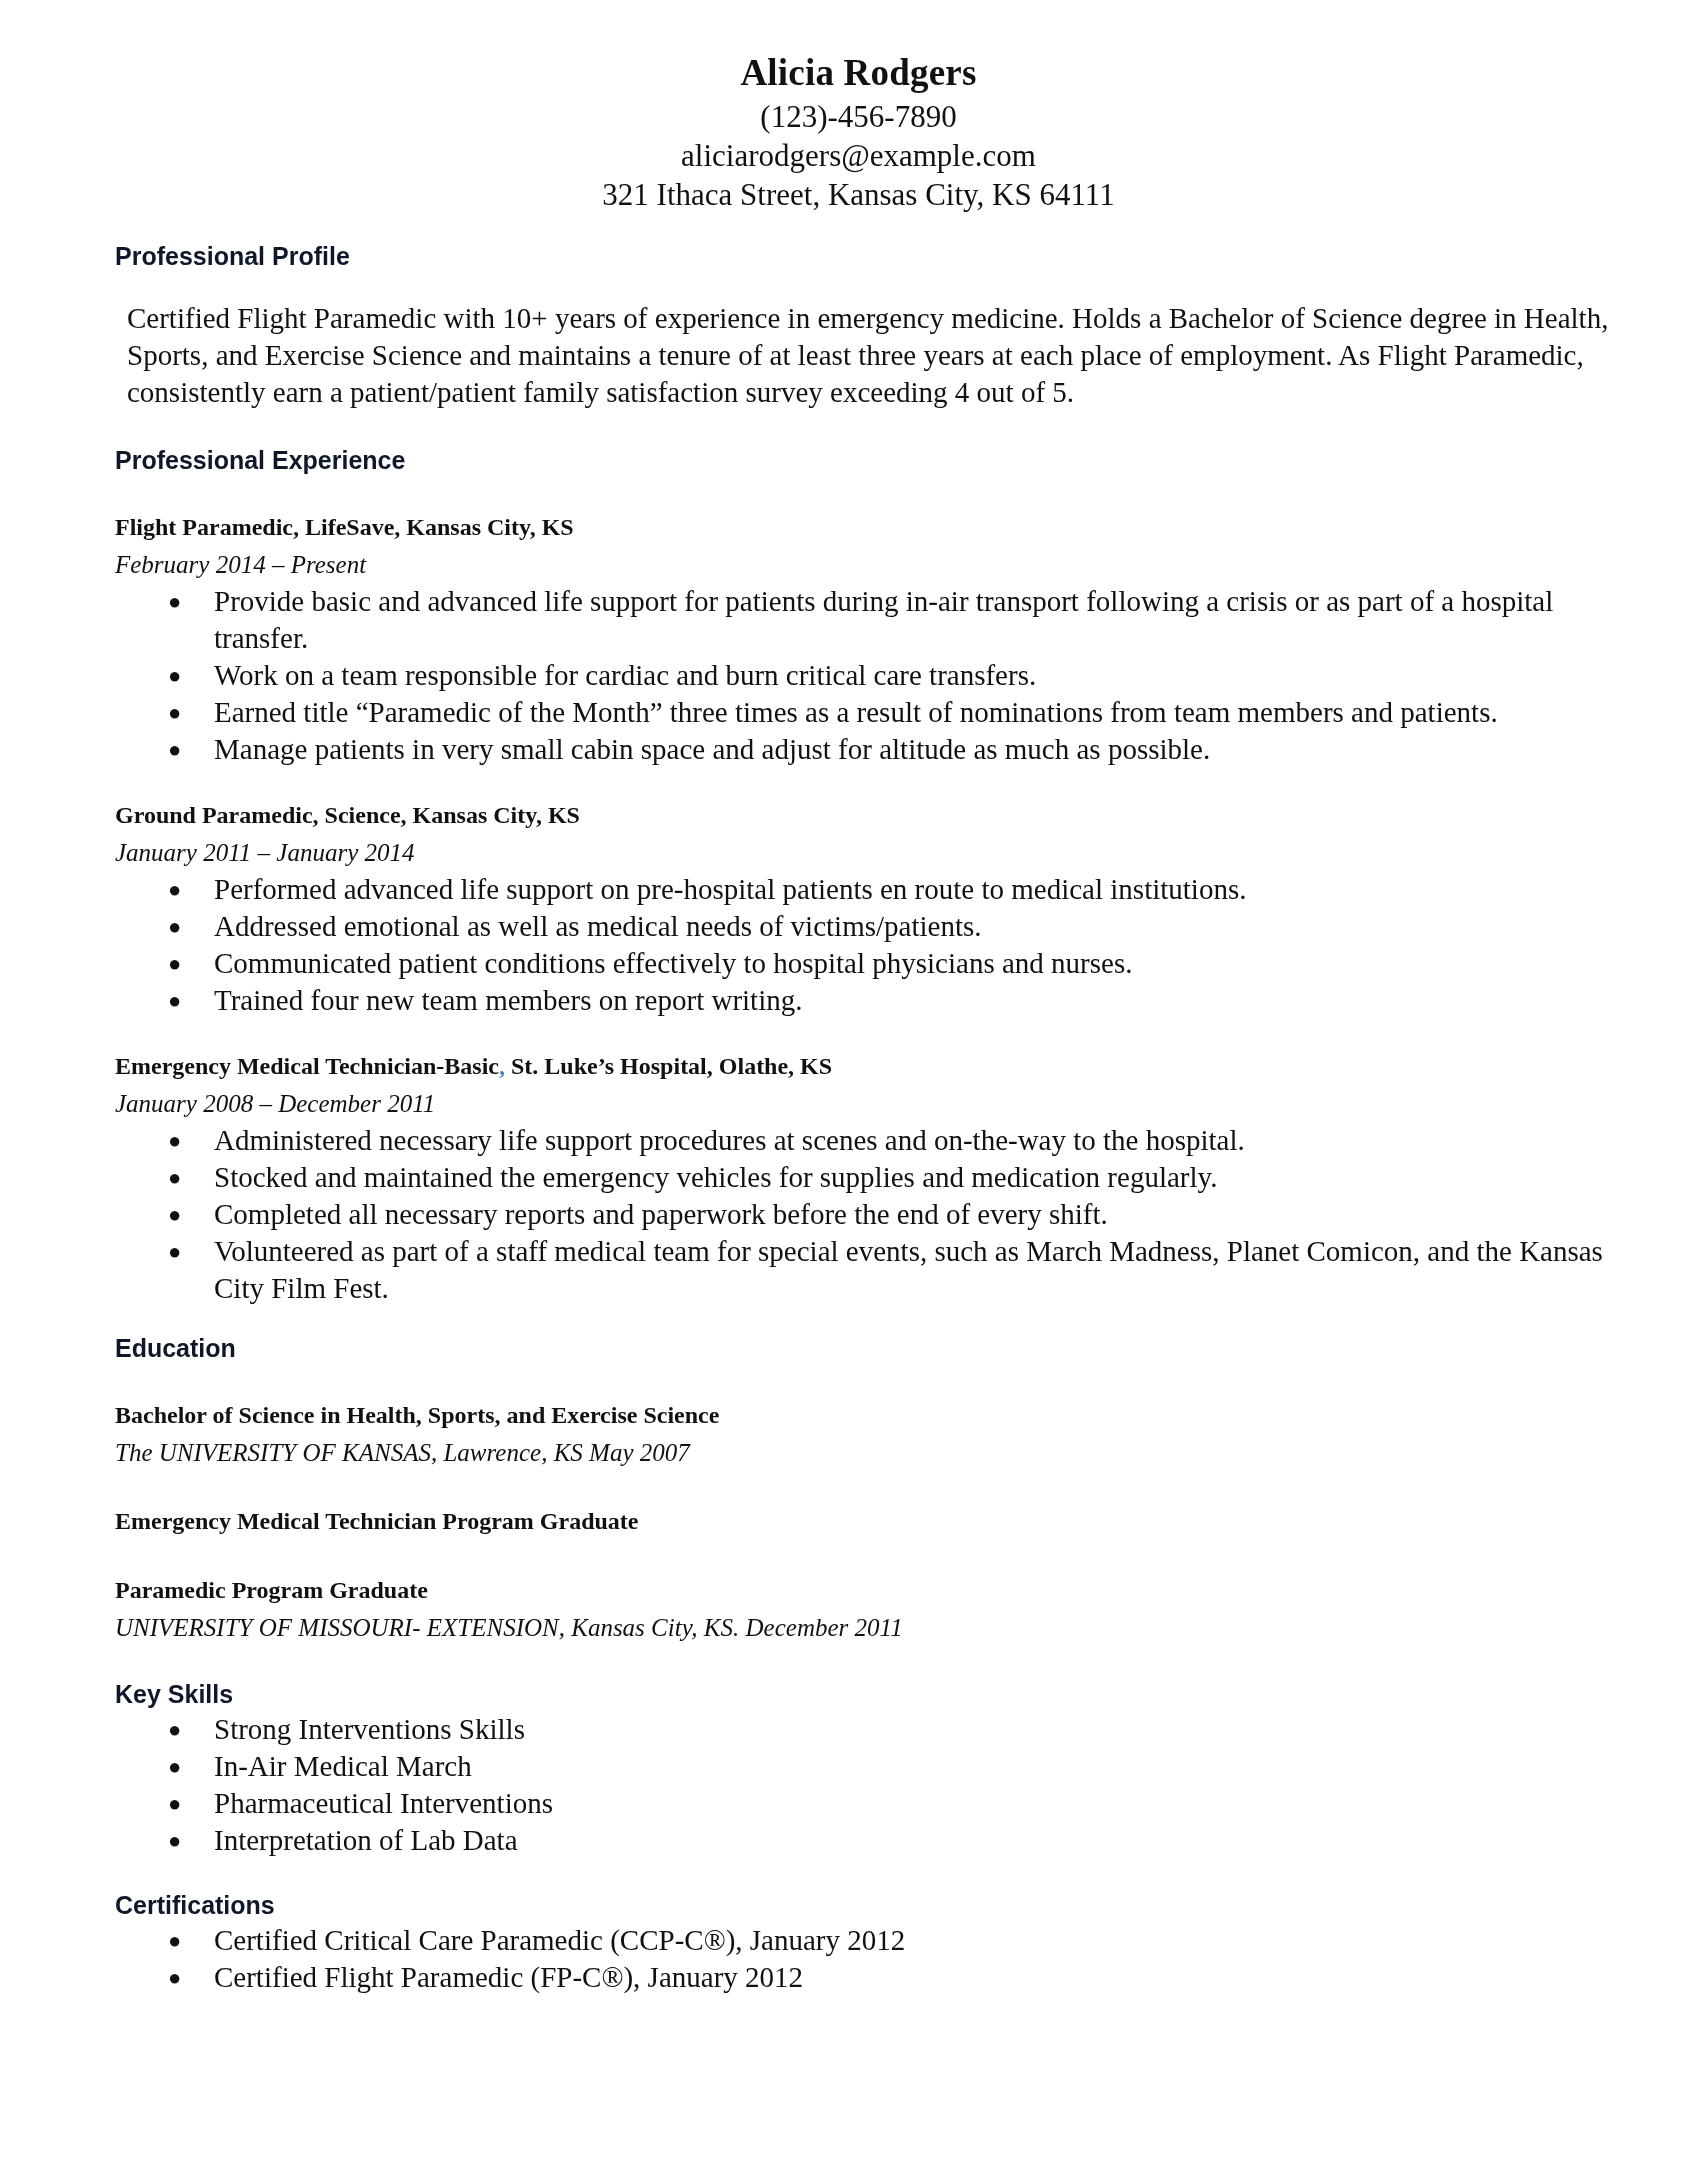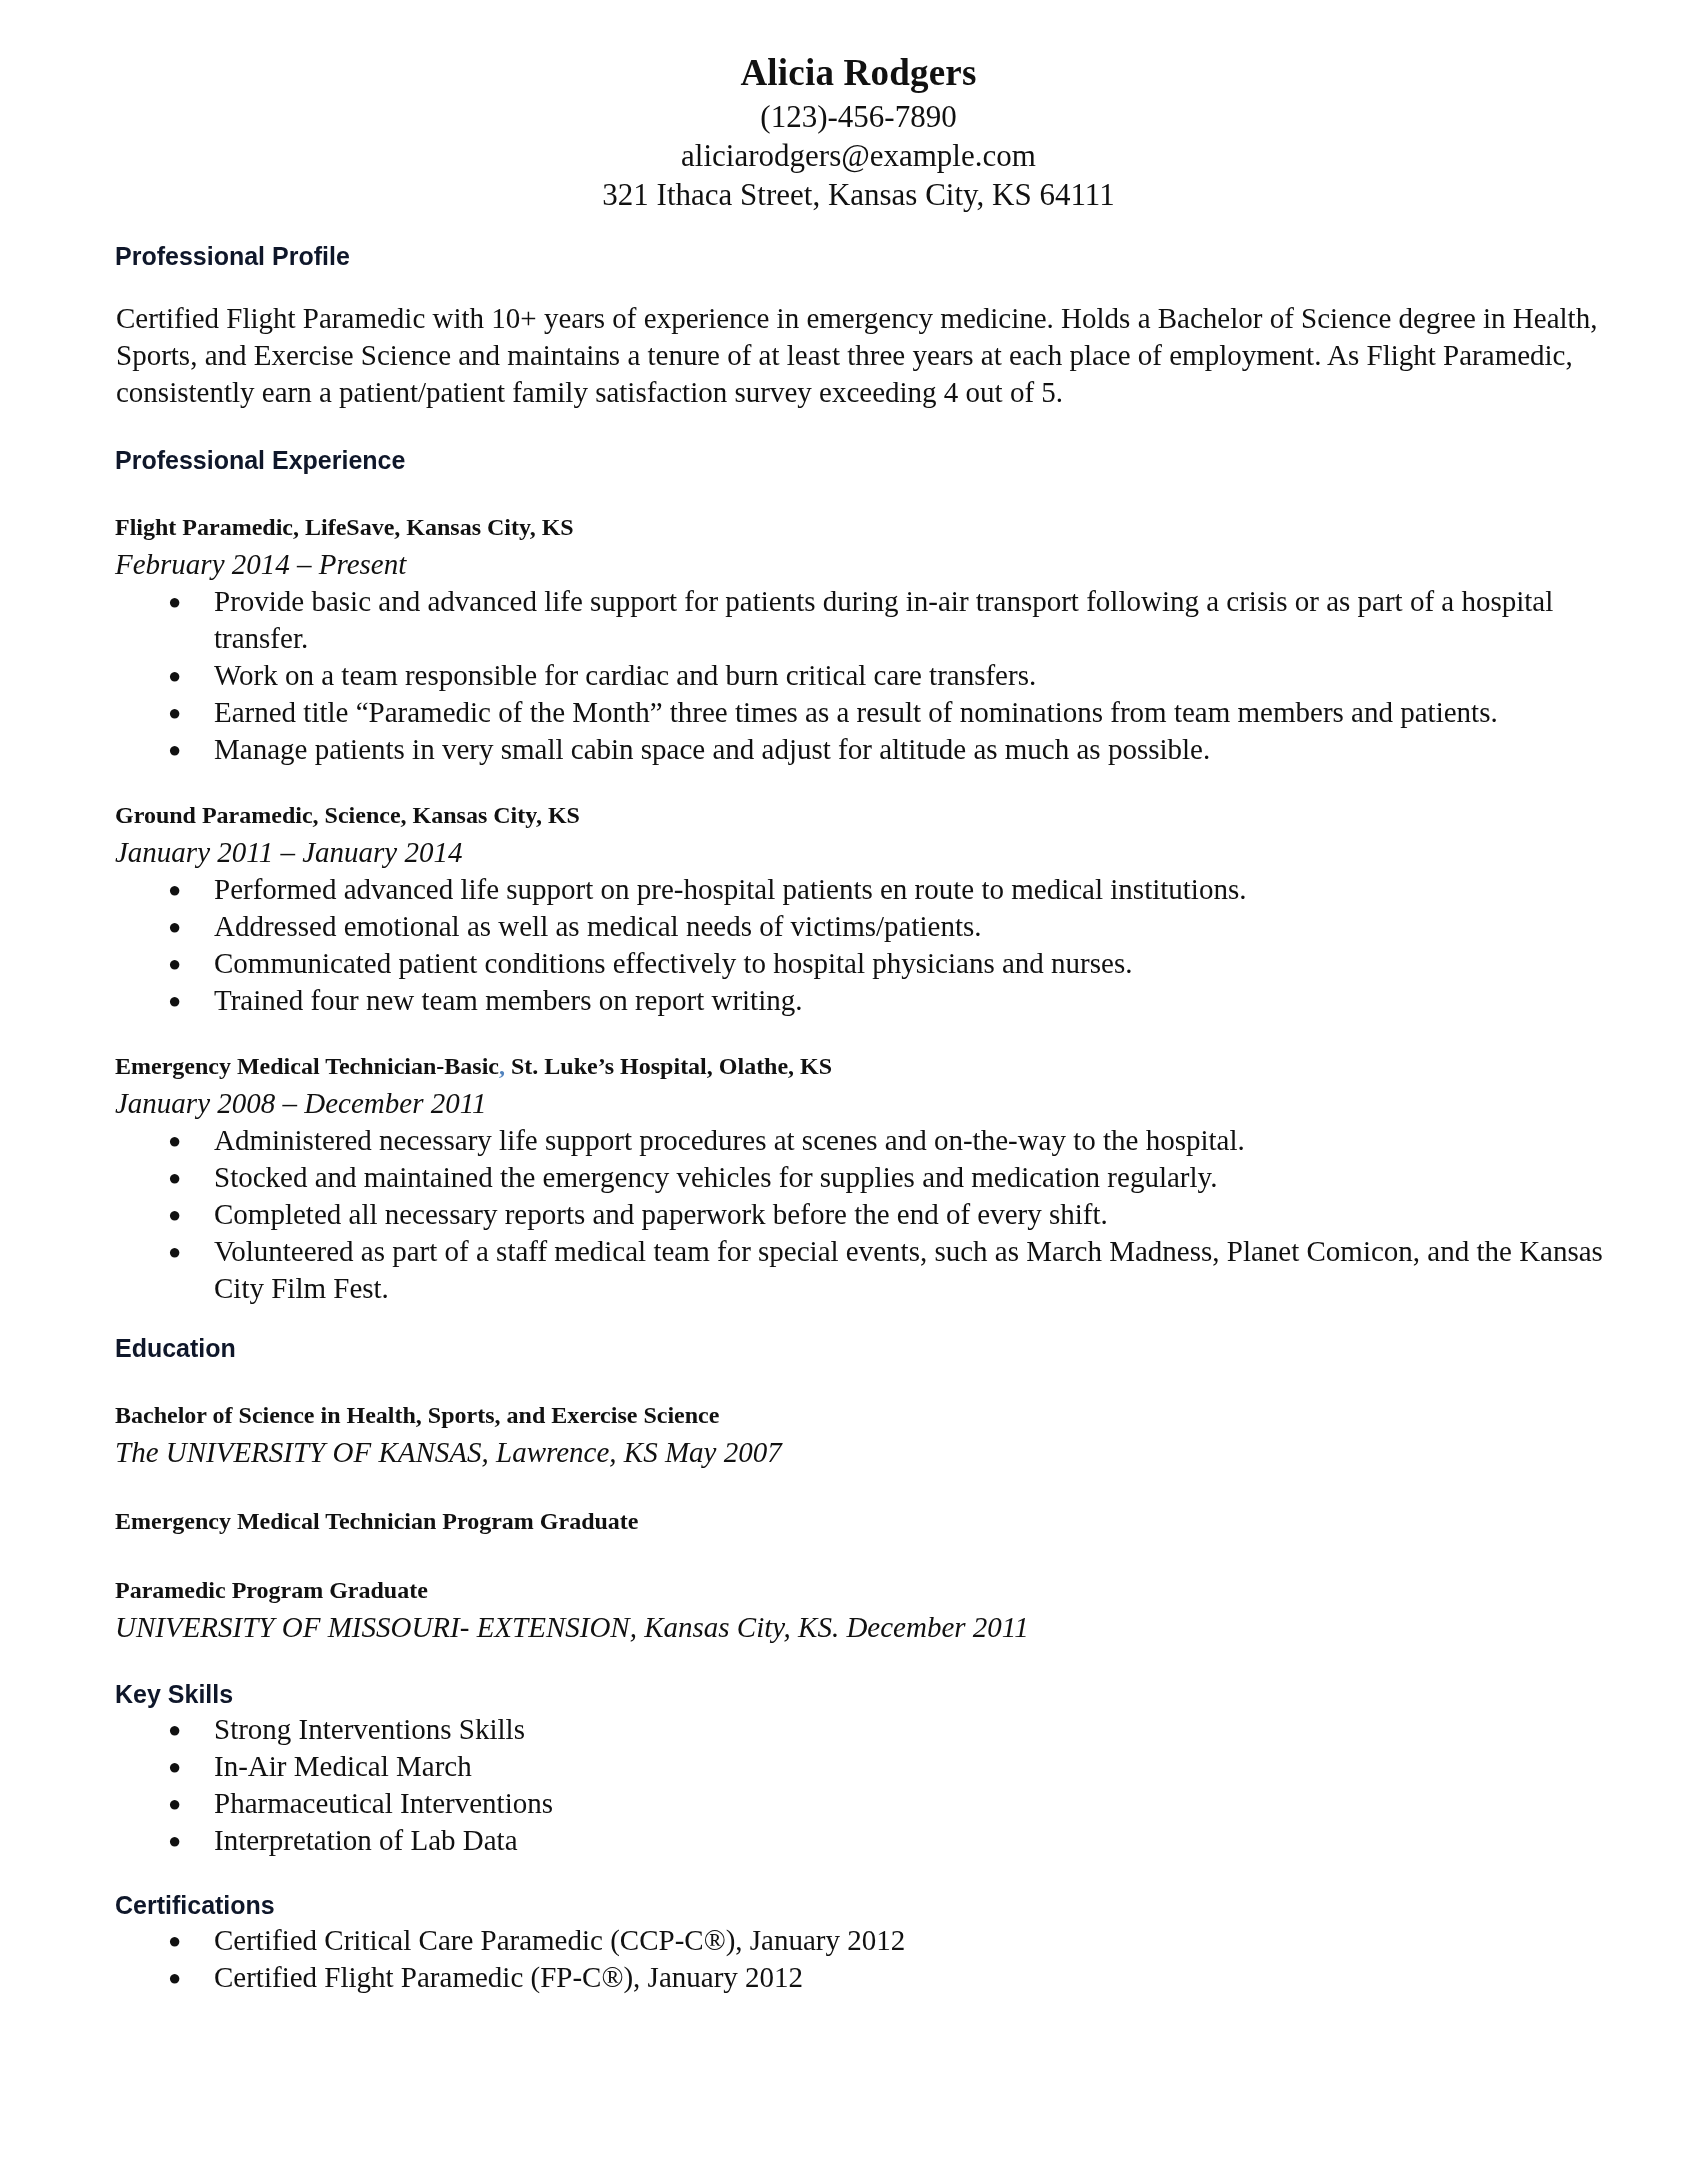--- a/index.html
+++ b/index.html
@@ -12,24 +12,24 @@
   .header { position: absolute; left: 0; top: 49px; width: 1685px; text-align: center; }
   .name { font-size: 37px; font-weight: bold; line-height: 48px; letter-spacing: 0.2px; }
   .contact-line { font-size: 31px; line-height: 39px; }
 
   .content { position: absolute; left: 99px; top: 239px; width: 1491px; }
   .section-heading {
     font-family: "Liberation Sans", "DejaVu Sans", sans-serif;
     font-weight: bold; color: #0f172a; font-size: 25px; line-height: 34px;
     margin: 0;
   }
-  .para { font-size: 29px; line-height: 37px; margin: 1px; }
+  .para { font-size: 29px; line-height: 37px; margin: 12px; }
   .job-title { font-size: 24px; line-height: 37px; font-weight: bold; margin: 0; }
   .job-title .blue-comma { color: #4f81bd; }
-  .dates { font-size: 29px; line-height: 37px; font-style: italic; margin: 0; }
+  .dates { font-size: 25px; line-height: 37px; font-style: italic; margin: 0; }
   ul.bullets { list-style: none; margin: 0; padding: 0; }
   ul.bullets li {
     position: relative; padding-left: 99px; font-size: 29px; line-height: 37px;
   }
   ul.bullets li .bullet {
     position: absolute; left: 53px; top: 0; font-size: 22px; line-height: 37px;
   }
 </style>
 </head>
 <body>

